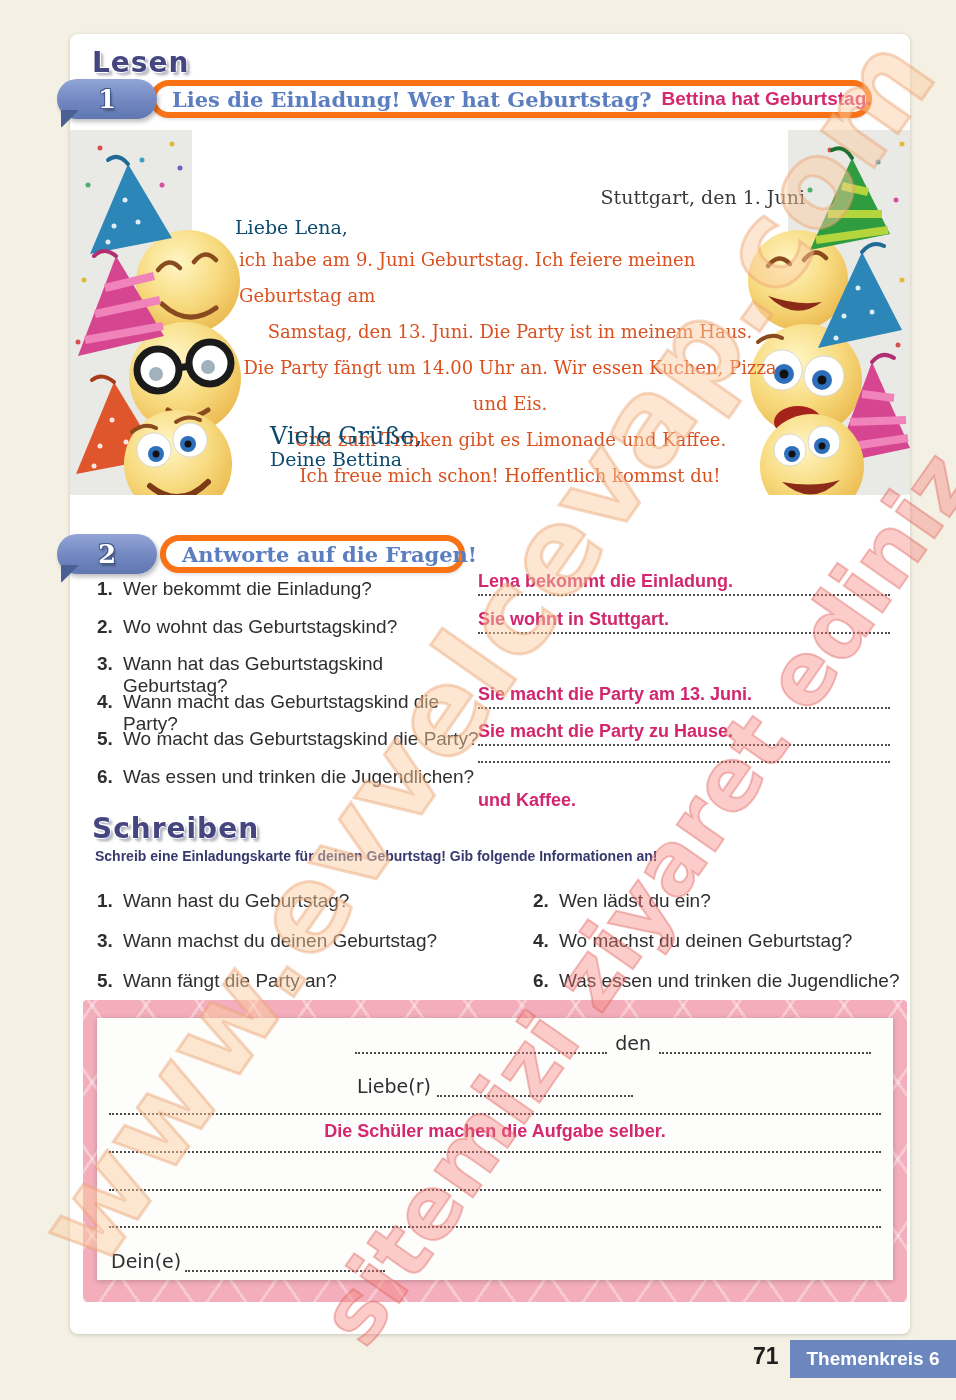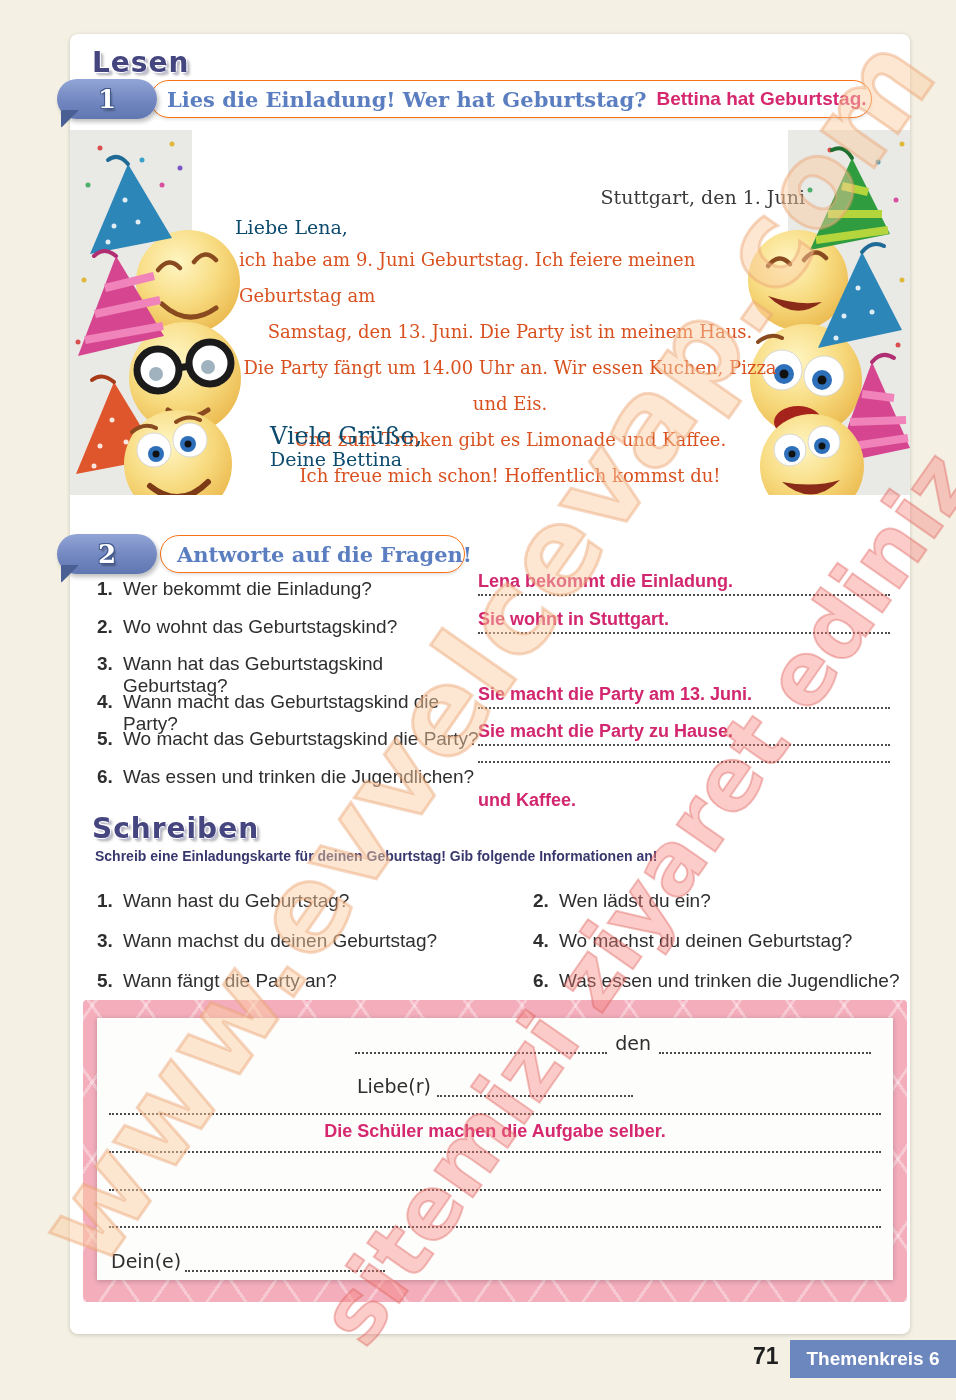--- a/index.html
+++ b/index.html
@@ -7,21 +7,21 @@
   .page { position:relative; width:956px; height:1400px; background:#f4f0e3; overflow:hidden; margin:0 auto; }
   .sheet { position:absolute; left:70px; top:34px; width:840px; height:1300px; background:#ffffff;
            border-radius:8px; box-shadow:0 1px 4px rgba(0,0,0,.18); }
 
   
   .section-head { position:absolute; font-family:"DejaVu Sans", sans-serif; font-weight:bold; font-size:28px;
     color:#454580; letter-spacing:1px;
     text-shadow:-1px -1px 0 #fff, 1px -1px 0 #fff, -1px 1px 0 #fff, 2px 2px 0 #c2c2d6, 3px 3px 3px rgba(0,0,0,.35); }
 
   
-  .titlebar { position:absolute; height:38px; background:#fff; border:1px solid #f97316; border-radius:19px;
+  .titlebar { position:absolute; height:38px; background:#fff; border:6px solid #f97316; border-radius:19px;
     box-shadow:0 2px 3px rgba(0,0,0,.10); display:flex; align-items:center; padding-left:16px; }
   .ex-title { font-family:"DejaVu Serif", serif; font-weight:bold; font-size:21px; color:#5b7ec0; white-space:nowrap; }
   .ex-answer { font-size:19px; font-weight:bold; color:#d5286f; margin-left:10px; white-space:nowrap; }
   .ribbon { position:absolute; width:100px; height:40px; border-radius:20px;
     background:linear-gradient(#93a5d6, #7287c0 55%, #6177b2); box-shadow:2px 3px 4px rgba(0,0,0,.25);
     display:flex; align-items:center; justify-content:center; }
   .ribbon::after { content:""; position:absolute; left:4px; bottom:-9px;
     border:9px solid transparent; border-top-color:#4a5f94; border-left-color:#4a5f94; border-radius:2px; }
   .ribbon .num { font-family:"DejaVu Serif", serif; font-weight:bold; font-size:26px; color:#fff;
     text-shadow:1px 1px 0 #41598f, -1px -1px 0 #41598f, 1px -1px 0 #41598f, -1px 1px 0 #41598f, 2px 3px 2px rgba(0,0,0,.3); }

